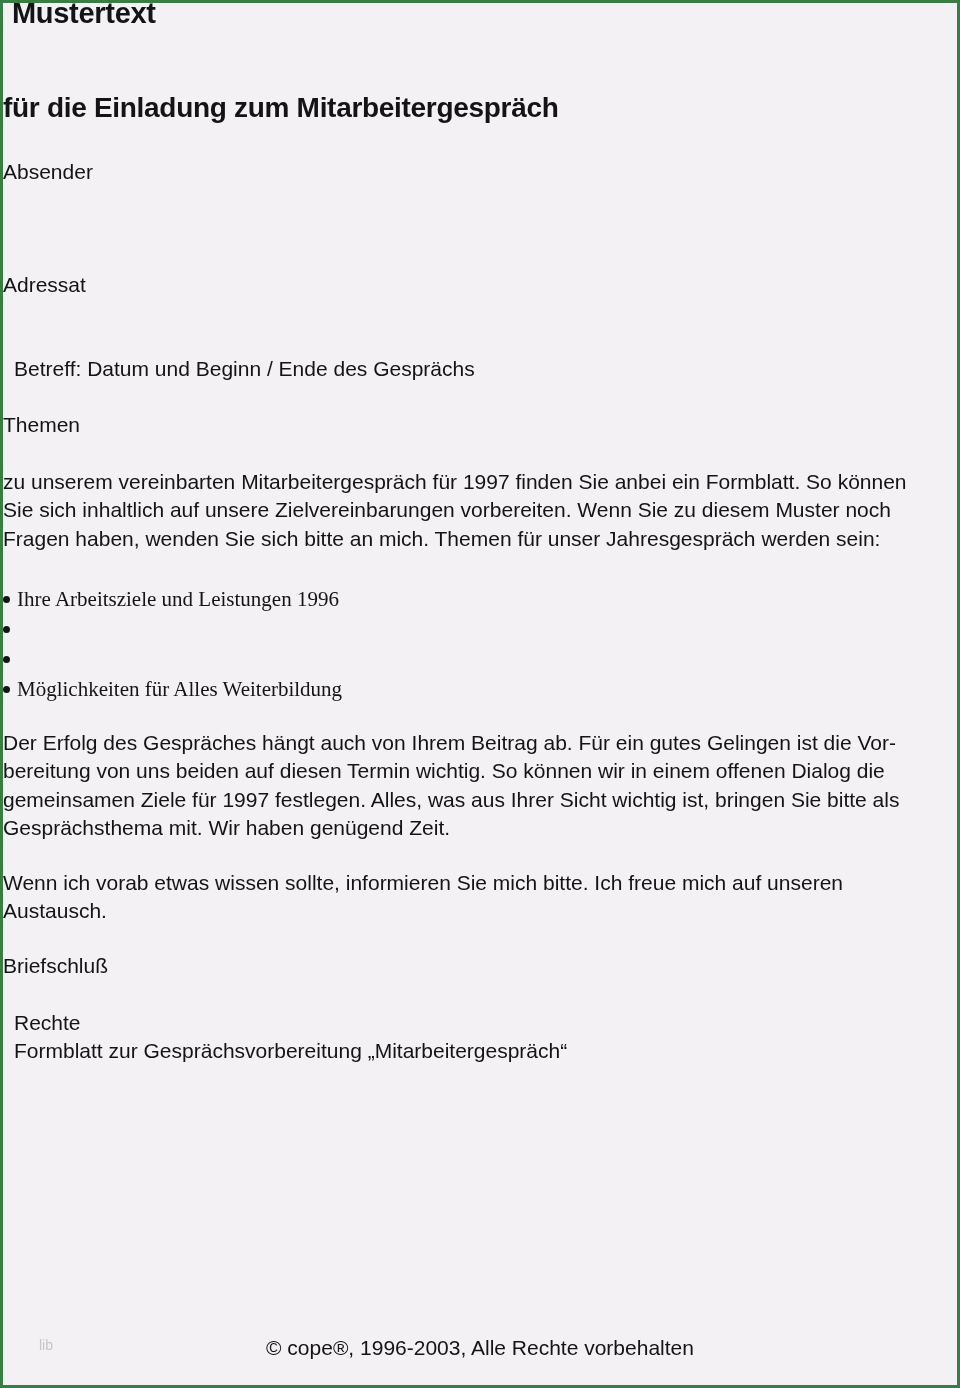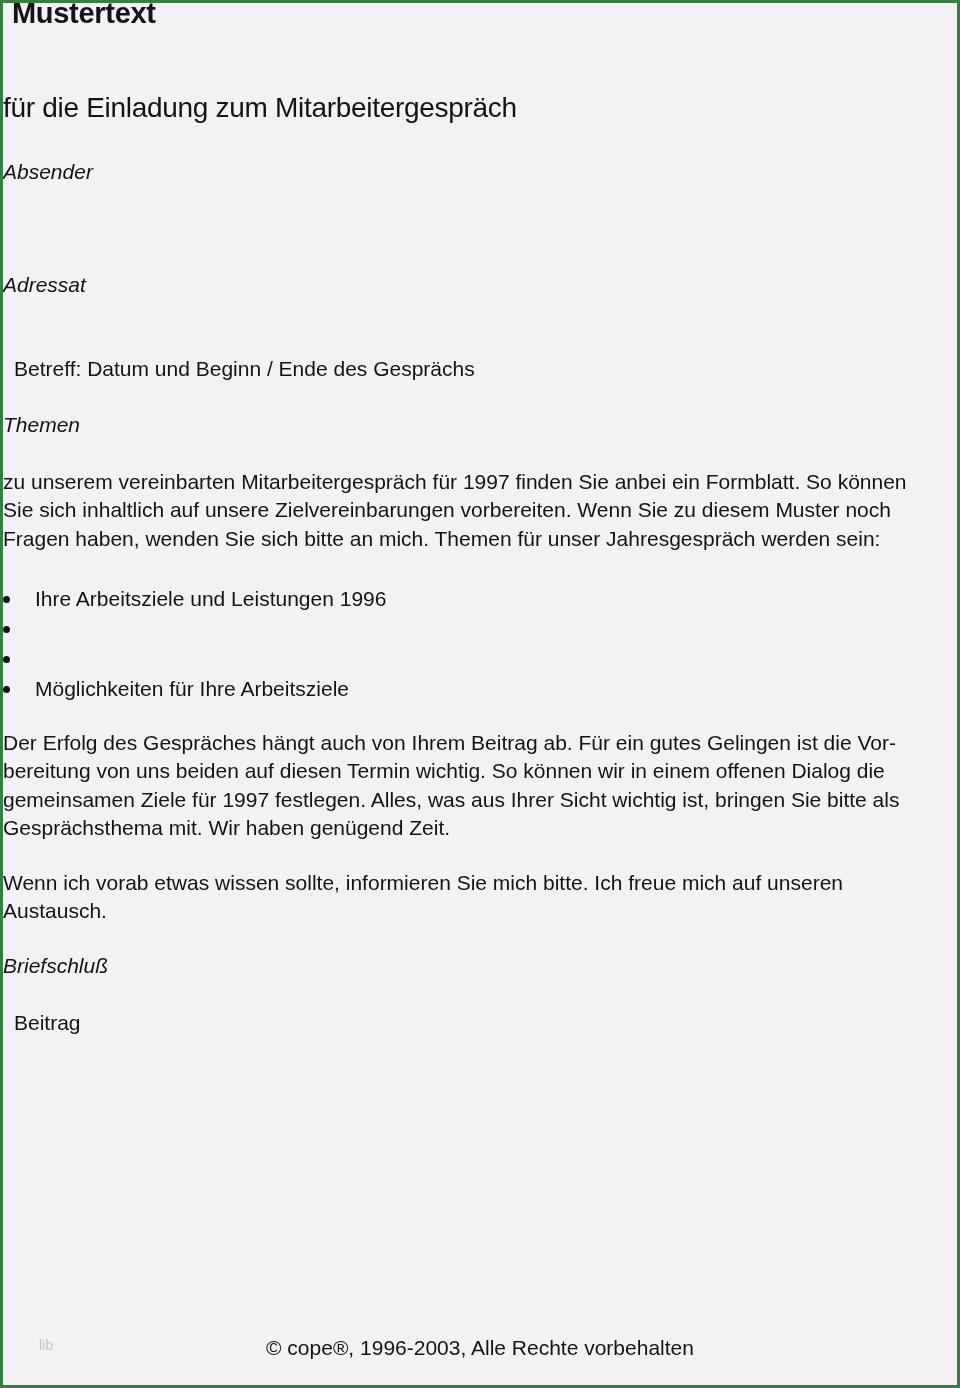--- a/index.html
+++ b/index.html
@@ -10,26 +10,26 @@
       color: #141414;
     }
     .page {
       position: absolute; left: 3px; top: 3px;
       width: 954px; height: 1382px;
       background: #f3f1f4;
       overflow: hidden;
     }
     .abs { position: absolute; white-space: nowrap; }
     .title1 { left: 9px; top: -6px; font-size: 29px; font-weight: bold; letter-spacing: -0.3px; }
-    .title2 { left: 0px; top: 89px; font-size: 28px; font-weight: normal; letter-spacing: -0.3px; }
-    .ital { font-style: italic; font-size: 21px; left: 0px; }
+    .title2 { left: 0px; top: 89px; font-size: 28px; font-weight: bold; letter-spacing: -0.3px; }
+    .ital { font-size: 21px; left: 0px; }
     .reg { font-size: 21px; left: 11px; }
     .para { position: absolute; left: 0; width: 960px; font-size: 21px; line-height: 28.3px; white-space: nowrap; }
     .bullets { position: absolute; left: 0; top: 581px; margin: 0; padding: 0; list-style: none; font-size: 21px; }
-    .bullets li { height: 30px; line-height: 30px; position: relative; padding-left: 32px; }
+    .bullets li { height: 30px; line-height: 30px; position: relative; padding-left: 14px; font-family: Liberation Serif, serif; }
     .bullets li .dot { position: absolute; left: 0px; top: 12px; width: 7px; height: 7px; border-radius: 50%; background: #141414; }
     .footer { position: absolute; left: 0; width: 954px; text-align: center; font-size: 21px; line-height: 28px; }
     .mark { position: absolute; left: 36px; top: 1334px; font-size: 14px; color: #c8c4cc; }
   </style>
 </head>
 <body>
 
 <div class="page">
   <div class="abs title1">Mustertext</div>
   <div class="abs title2">für die Einladung zum Mitarbeitergespräch</div>
@@ -42,35 +42,36 @@
   <div class="para" style="top:465px">
     <div>zu unserem vereinbarten Mitarbeitergespräch für 1997 finden Sie anbei ein Formblatt. So können</div>
     <div>Sie sich inhaltlich auf unsere Zielvereinbarungen vorbereiten. Wenn Sie zu diesem Muster noch</div>
     <div>Fragen haben, wenden Sie sich bitte an mich. Themen für unser Jahresgespräch werden sein:</div>
   </div>
 
   <ul class="bullets">
     <li><span class="dot"></span><span>Ihre Arbeitsziele und Leistungen 1996</span></li>
     <li><span class="dot"></span></li>
     <li><span class="dot"></span></li>
-    <li><span class="dot"></span><span>Möglichkeiten für Ihre Arbeitsziele</span></li>
+    <li><span class="dot"></span><span>Möglichkeiten für Alles Weiterbildung</span></li>
   </ul>
 
   <div class="para" style="top:726px">
     <div>Der Erfolg des Gespräches hängt auch von Ihrem Beitrag ab. Für ein gutes Gelingen ist die Vor-</div>
     <div>bereitung von uns beiden auf diesen Termin wichtig. So können wir in einem offenen Dialog die</div>
     <div>gemeinsamen Ziele für 1997 festlegen. Alles, was aus Ihrer Sicht wichtig ist, bringen Sie bitte als</div>
     <div>Gesprächsthema mit. Wir haben genügend Zeit.</div>
   </div>
 
   <div class="para" style="top:866px">
     <div>Wenn ich vorab etwas wissen sollte, informieren Sie mich bitte. Ich freue mich auf unseren</div>
     <div>Austausch.</div>
   </div>
 
   <div class="abs ital" style="top:951px">Briefschluß</div>
-  <div class="abs reg" style="top:1008px">Beitrag</div>
+  <div class="abs reg" style="top:1008px">Rechte</div>
+  <div class="abs reg" style="top:1036px">Formblatt zur Gesprächsvorbereitung „Mitarbeitergespräch“</div>
 
   <div class="mark">lib</div>
   <div class="footer" style="top:1331px">
     <div>© cope®, 1996-2003, Alle Rechte vorbehalten</div>
   </div>
 </div>
 
 </body></html>

